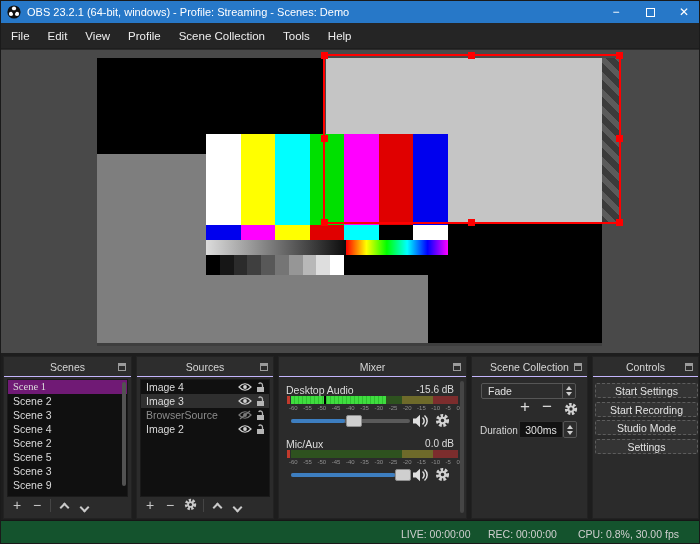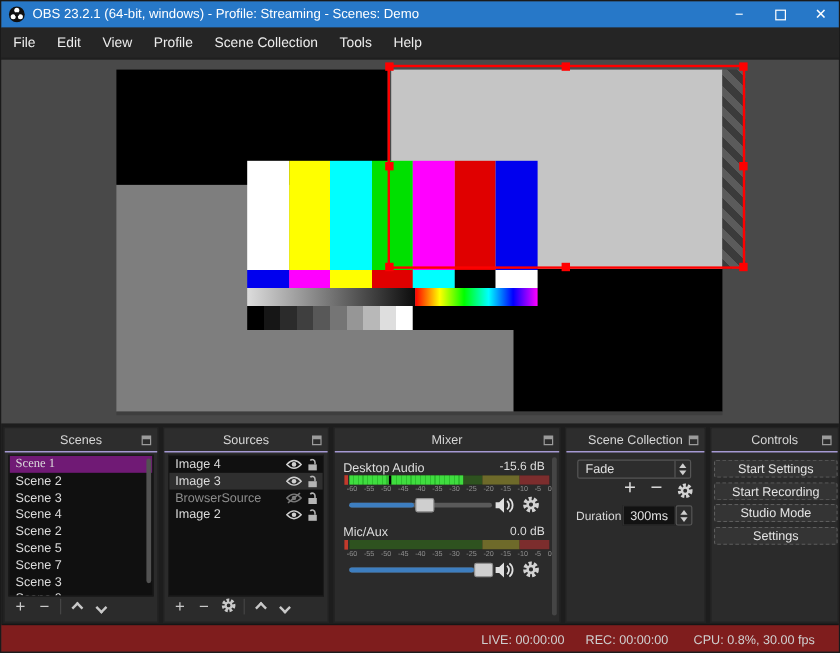--- a/index.html
+++ b/index.html
@@ -87,21 +87,21 @@
   .durlabel{position:absolute;font-size:10px;color:#d6d6d6;}
   .durbox{position:absolute;background:#121212;border:1px solid #2f2f2f;color:#e0e0e0;
     font-size:10.5px;display:flex;align-items:center;justify-content:center;}
 
   
   .cbtn{position:absolute;left:2px;width:103px;height:15px;background:#343434;
     border:1px dashed #5d5d5d;border-radius:2px;font-size:10.5px;color:#e3e3e3;
     display:flex;align-items:center;justify-content:center;}
 
   
-  .statusbar{position:absolute;left:0;top:519px;width:700px;height:25px;background:#7f1d1d;
+  .statusbar{position:absolute;left:0;top:519px;width:700px;height:25px;background:#14532d;
     border-top:1px solid #161616;}
   .stext{position:absolute;top:7px;font-size:10.5px;color:#cfcfcf;}
 </style>
 </head>
 <body>
 
 <div class="window">
 
   <div class="titlebar">
     <svg class="abs" style="left:6px;top:4px;" width="14" height="14" viewBox="0 0 14 14">
@@ -196,21 +196,20 @@
         <span>Scenes</span>
         <span class="dockico"></span>
       </div>
       <div class="list" style="height:118px;">
         <div class="lrow sel">Scene 1</div>
         <div class="lrow">Scene 2</div>
         <div class="lrow">Scene 3</div>
         <div class="lrow">Scene 4</div>
         <div class="lrow">Scene 2</div>
         <div class="lrow">Scene 5</div>
-        <div class="lrow">Scene 7</div>
         <div class="lrow">Scene 3</div>
         <div class="lrow">Scene 9</div>
         <div class="vscroll" style="right:1px;top:2px;height:104px;"></div>
       </div>
       <div class="tbar">
         <span class="tico">+</span>
         <span class="tico">−</span>
         <span class="tsep"></span>
         <span class="chevbox"><span class="chev up"></span></span>
         <span class="chevbox"><span class="chev down"></span></span>

